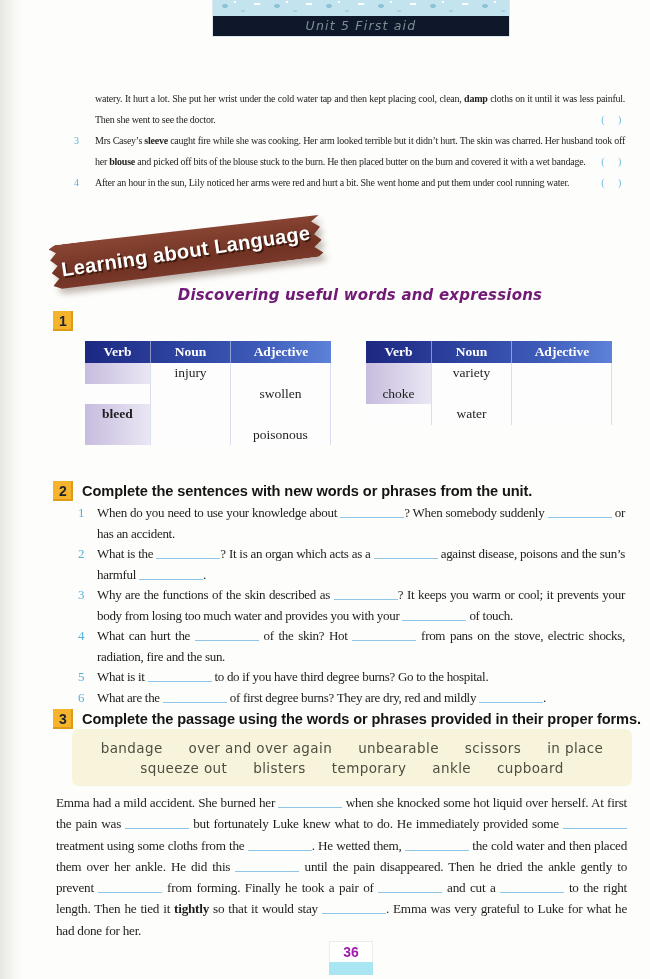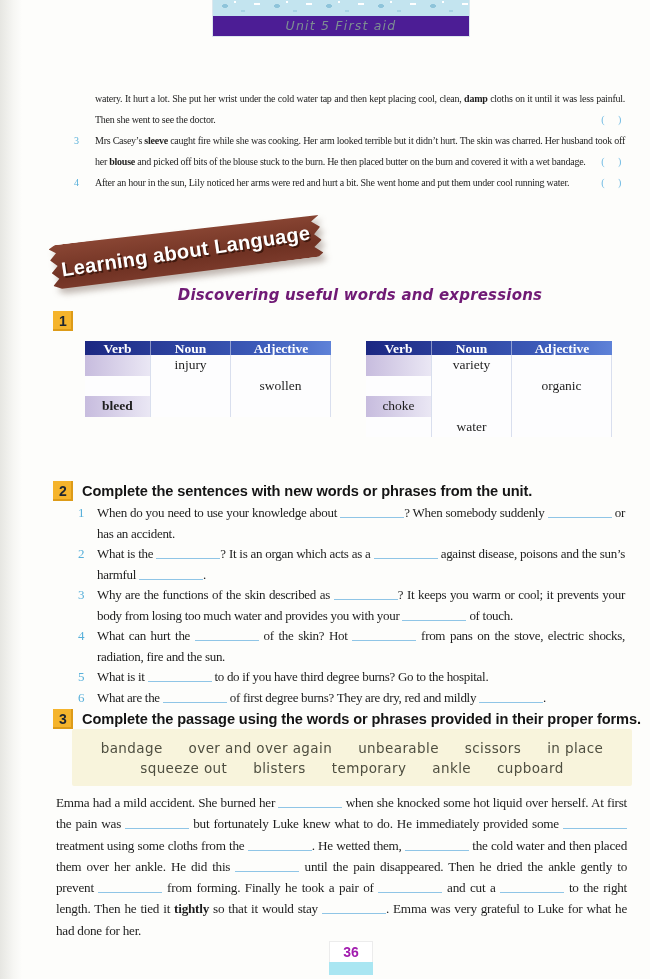--- a/index.html
+++ b/index.html
@@ -2,21 +2,21 @@
 <html><head>
 <meta charset="utf-8">
 <style>
   html,body{margin:0;padding:0;}
   .page{position:relative;width:650px;height:979px;background:#fdfdfb;overflow:hidden;
         font-family:"Liberation Serif",serif;color:#1e1e1e;}
   .spine{position:absolute;left:0;top:0;width:22px;height:100%;
          background:linear-gradient(90deg,#e6e6e2,#f6f6f3 60%,rgba(253,253,251,0));}
 
   
-  .unit-box{position:absolute;left:212px;top:0;width:258px;height:37px;background:#4c1d95;
+  .unit-box{position:absolute;left:212px;top:0;width:298px;height:37px;background:#0f172a;
             border:1px solid #dce8ee;border-top:none;box-sizing:border-box;}
   .water{height:16px;background-color:#c3e4ef;
          background-image:
            radial-gradient(6px 3px at 12px 6px, #8ec4da 55%, rgba(0,0,0,0) 60%),
            radial-gradient(4px 2px at 30px 11px, #a7d4e4 55%, rgba(0,0,0,0) 60%),
            radial-gradient(5px 2.5px at 44px 4px, #ffffff 55%, rgba(0,0,0,0) 60%),
            radial-gradient(3px 1.5px at 22px 2px, #ffffff 55%, rgba(0,0,0,0) 60%);
          background-size:52px 16px;}
   .unit-title{text-align:center;font-family:"DejaVu Sans",sans-serif;font-style:italic;
               font-size:12.5px;color:#7d8e92;letter-spacing:1.2px;padding-top:2px;}
@@ -45,39 +45,39 @@
   .exhead{position:absolute;left:53px;display:flex;align-items:flex-start;gap:9px;}
   .sq{min-width:20px;height:20px;background:#f5b42c;box-shadow:inset -2px -2px 0 #dd9b18;
       display:flex;align-items:center;justify-content:center;
       font-family:"Liberation Sans",sans-serif;font-weight:700;font-size:14px;color:#1c2430;}
   .extitle{font-family:"Liberation Sans",sans-serif;font-weight:700;font-size:14.6px;
            color:#151515;padding-top:2px;letter-spacing:-0.1px;}
 
   
   .wtable{position:absolute;top:341px;background:#fdfdfe;}
   .thead,.trow{display:grid;grid-template-columns:66px 80px 100px;}
-  .thead{background:linear-gradient(90deg,#1c2882,#3c5ab8 70%,#5e82d8);height:14px;text-align:right;}
+  .thead{background:linear-gradient(90deg,#1c2882,#3c5ab8 70%,#5e82d8);height:22px;text-align:right;}
   .th{display:flex;align-items:center;justify-content:center;color:#fff;
       font-family:"Liberation Serif",serif;font-weight:700;font-size:13.5px;
       border-right:1px solid rgba(255,255,255,.45);}
   .trow{height:20.5px;}
   .td{display:flex;align-items:center;justify-content:center;font-size:13.5px;
       border-right:1px solid #d9dfee;}
   .shade{background:linear-gradient(90deg,#c7bcde,#eae7f4);}
 
   
   .ex2{position:absolute;left:97px;top:503px;width:528px;font-size:13px;line-height:20.5px;
        text-align:justify;letter-spacing:-0.3px;}
   .q{position:relative;}
   .qnum{position:absolute;left:-19px;top:0;color:#58b0da;}
   .bl{display:inline-block;width:64px;height:11px;border-bottom:1px solid #8fc5e6;margin-bottom:-1px;}
 
   
   .bank{position:absolute;left:72px;top:729px;width:560px;height:57px;background:#f8f4dc;
-        border-radius:2px;display:flex;flex-direction:column;justify-content:center;gap:4px;}
+        border-radius:7px;display:flex;flex-direction:column;justify-content:center;gap:4px;}
   .bankrow{display:flex;justify-content:center;gap:26px;font-family:"DejaVu Sans",sans-serif;
            font-size:13.5px;color:#4e4e40;letter-spacing:.4px;white-space:nowrap;}
   .passage{position:absolute;left:56px;top:792px;width:571px;font-size:13.2px;line-height:21.3px;
            text-align:justify;letter-spacing:-0.25px;}
 
   
   .ptab{position:absolute;left:329px;top:941px;width:44px;text-align:center;}
   .pnum{background:#fff;border:1px solid #ececec;border-bottom:none;height:20px;line-height:20px;
         font-family:"Liberation Sans",sans-serif;font-weight:700;font-size:14px;color:#a21caf;}
   .pcyan{height:13px;background:#a9e6f2;}
@@ -135,37 +135,37 @@
     <div class="trow">
         <div class="td"></div>
         <div class="td"></div>
         <div class="td">swollen</div>
       </div>
     <div class="trow">
         <div class="td shade bd">bleed</div>
         <div class="td"></div>
         <div class="td"></div>
       </div>
+    <div class="trow">
+        <div class="td shade"></div>
+        <div class="td"></div>
+        <div class="td">poisonous</div>
+      </div>
   </div>
 
   <div class="wtable" style="left:366px;">
     <div class="thead">
       <div class="th">Verb</div>
       <div class="th">Noun</div>
       <div class="th" style="border-right:none;">Adjective</div>
     </div>
     <div class="trow">
         <div class="td shade"></div>
         <div class="td">variety</div>
         <div class="td"></div>
-      </div>
-    <div class="trow">
-        <div class="td"></div>
-        <div class="td"></div>
-        <div class="td">organic</div>
       </div>
     <div class="trow">
         <div class="td shade">choke</div>
         <div class="td"></div>
         <div class="td"></div>
       </div>
     <div class="trow">
         <div class="td"></div>
         <div class="td">water</div>
         <div class="td"></div>

